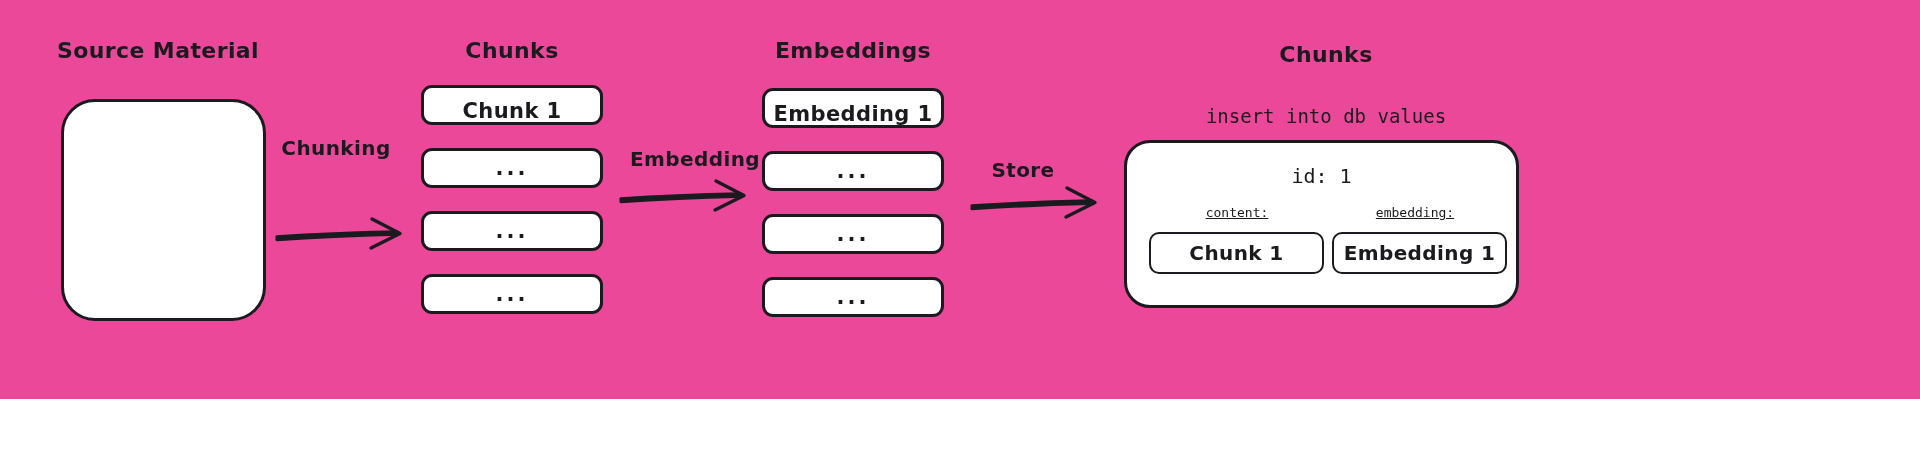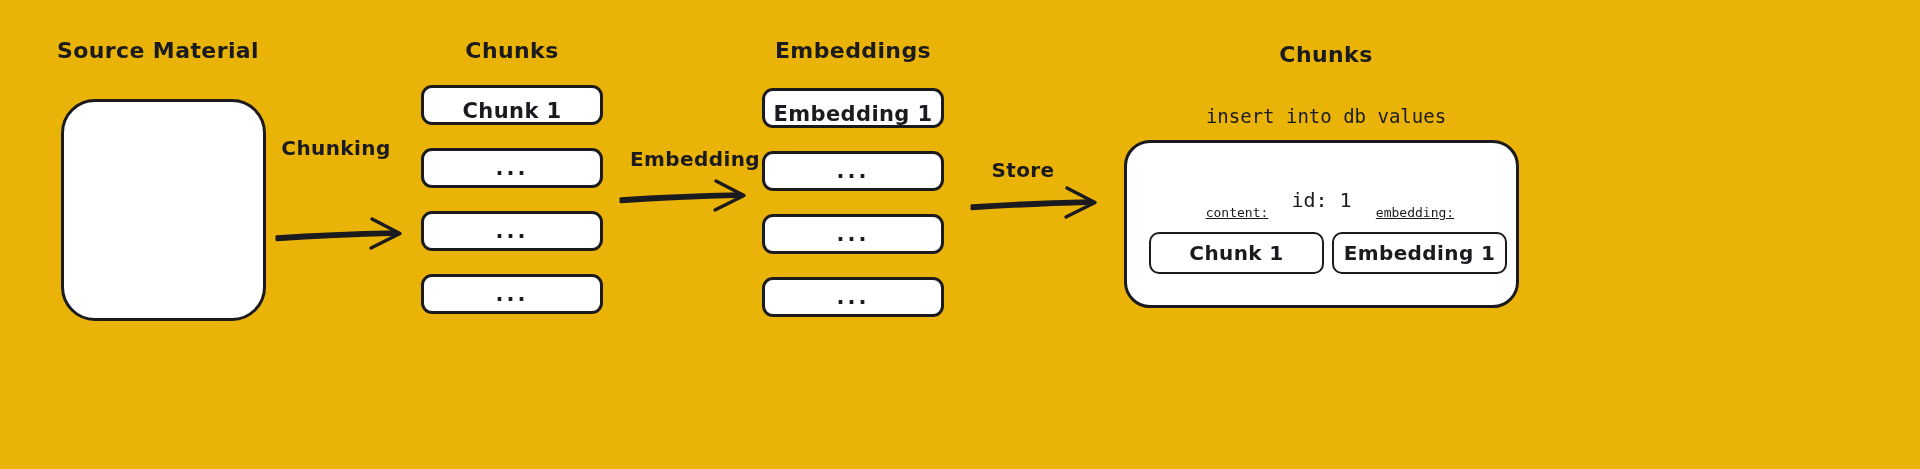--- a/index.html
+++ b/index.html
@@ -11,22 +11,22 @@
   body {
     width: 1920px;
     height: 469px;
     overflow: hidden;
     font-family: "DejaVu Sans", sans-serif;
     color: #1b1b1f;
   }
   #canvas {
     position: relative;
     width: 1920px;
-    height: 469px;
-    background: #eab308;
+    height: 399px;
+    background: #ec4899;
   }
 
   
   .hand {
     font-family: "DejaVu Sans", sans-serif;
     font-weight: 600;
     letter-spacing: 0.4px;
     color: #1b1b1f;
   }
   .mono {
@@ -98,21 +98,20 @@
     border-radius: 26px;
     display: block;
   }
   #storage-id {
     position: absolute;
     top: 21px;
     left: 0;
     width: 100%;
     text-align: center;
     font-size: 20px;
-    margin-top: 24px;
   }
   .field-label {
     position: absolute;
     font-size: 13px;
     white-space: nowrap;
     transform: translateX(-50%);
     text-decoration: underline;
   }
   .field-box {
     position: absolute;

